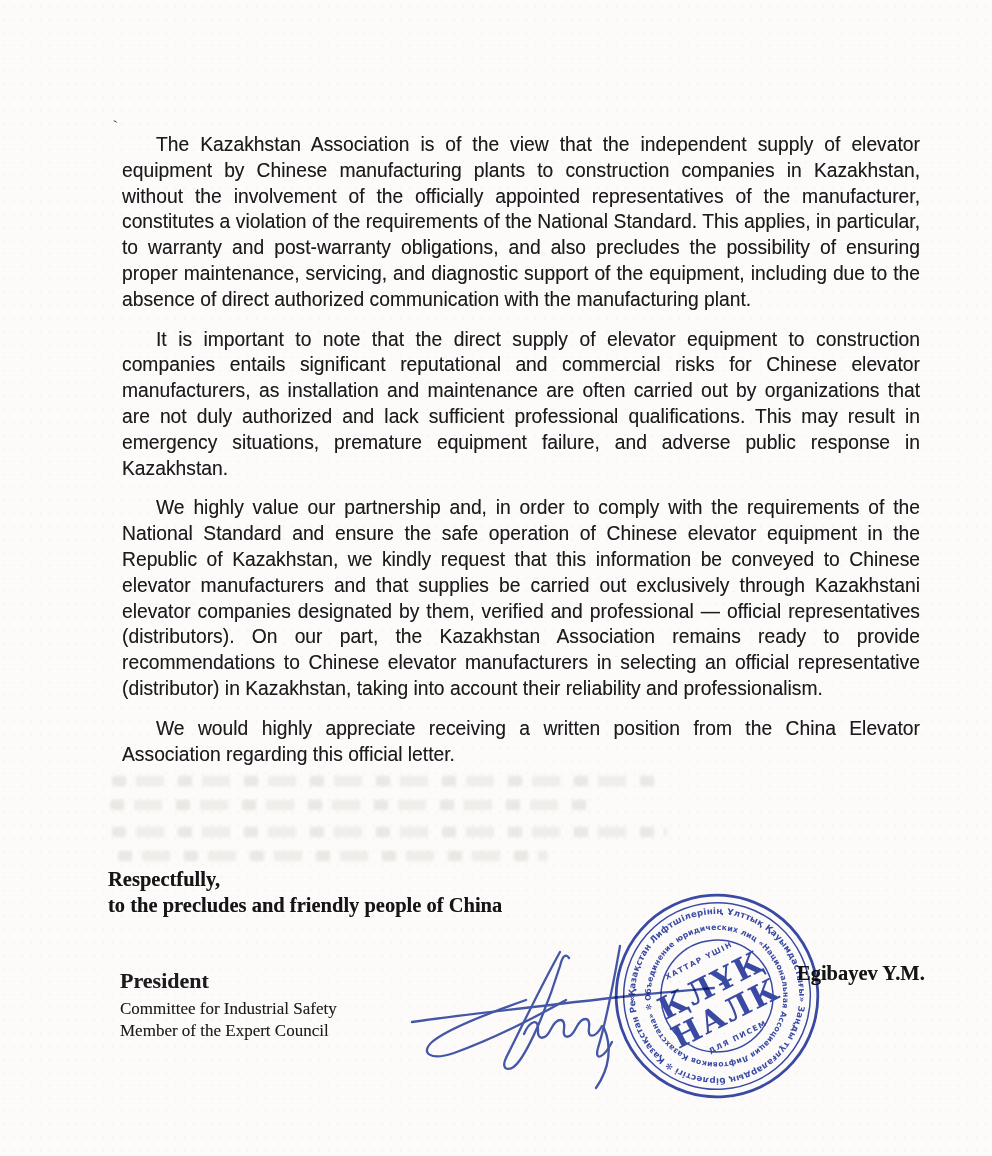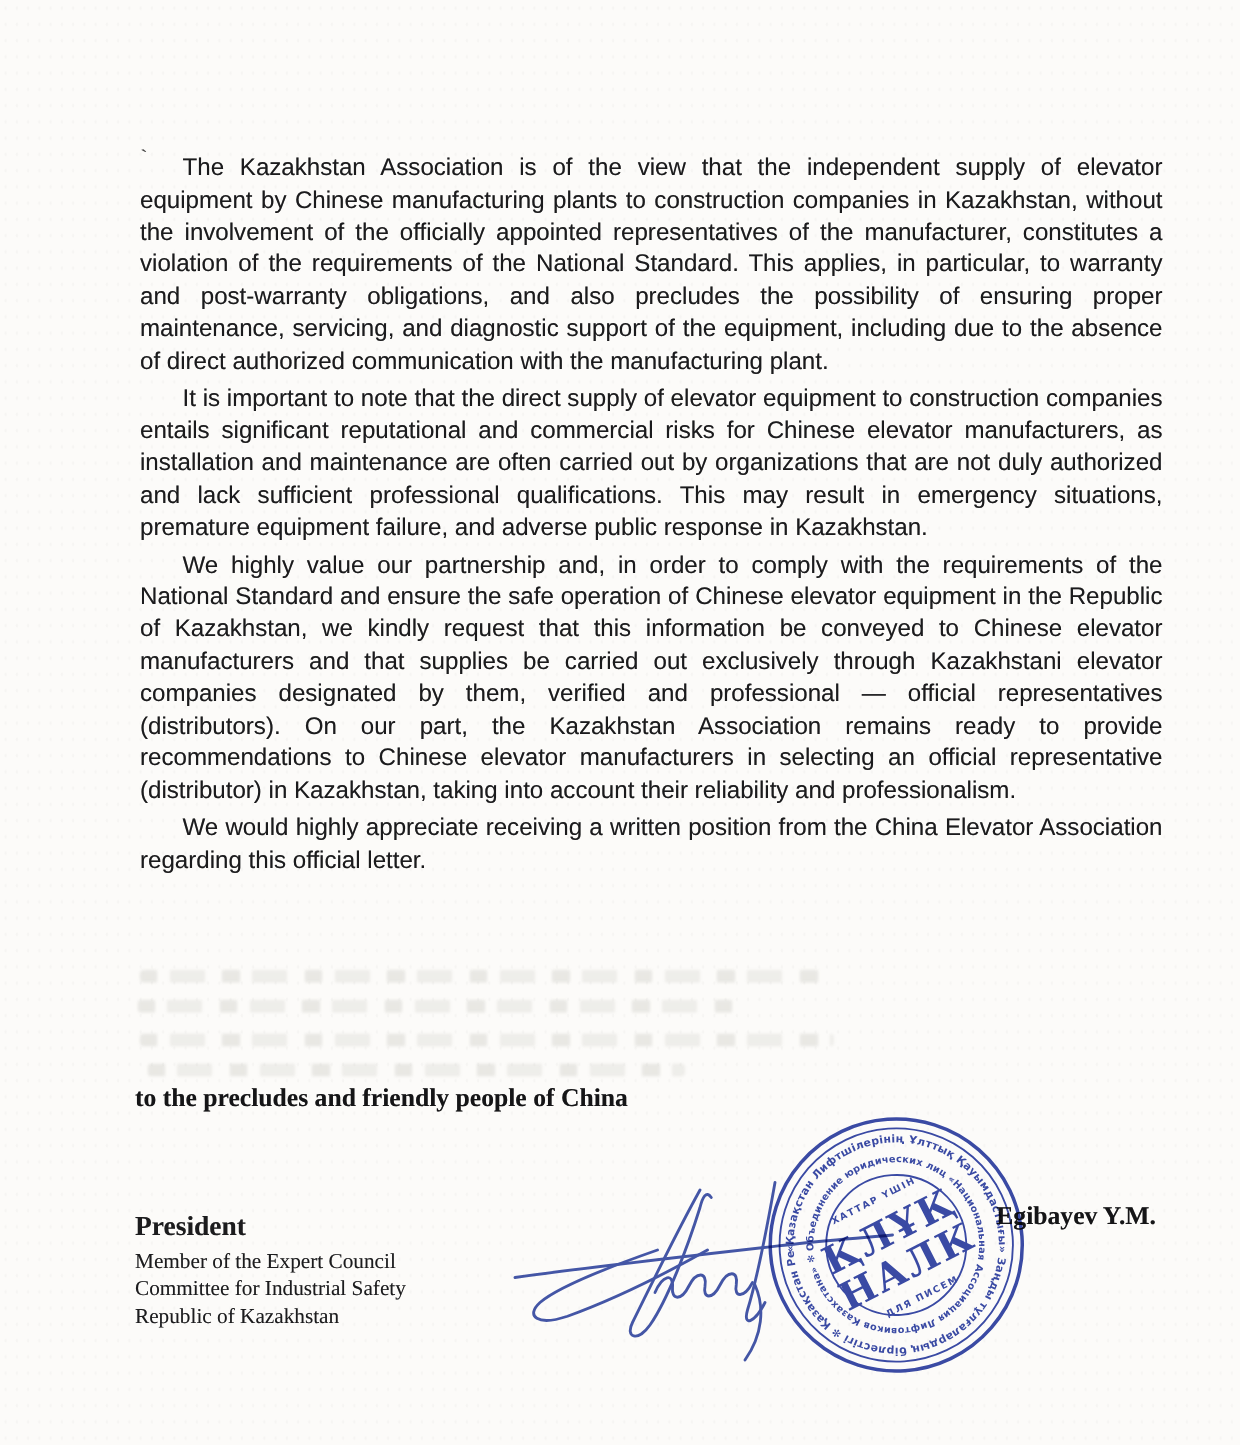--- a/index.html
+++ b/index.html
@@ -15,21 +15,21 @@
     color:#1b1b1d;
   }
   
   .body-text{
     position:absolute;left:108px;top:118px;width:826px;
     font-size:19.3px;line-height:25.8px;
     text-align:justify;
     color:#1b1b1d;
     text-shadow:0 0 0.5px rgba(10,10,10,0.4);
   }
-  .body-text p{margin:4px;text-indent:34px;}
+  .body-text p{margin:14px;text-indent:34px;}
   .artifact-tick{
     position:absolute;left:114px;top:118px;
     font-size:16px;color:#444;transform:rotate(-12deg);
   }
   
   .ghost-line{
     position:absolute;height:10px;
     background-image:repeating-linear-gradient(90deg,
       rgba(135,135,120,0.30) 0 14px, transparent 14px 24px,
       rgba(135,135,120,0.22) 24px 52px, transparent 52px 66px);
@@ -39,21 +39,21 @@
   }
   
   .closing{
     position:absolute;left:108px;top:866px;
     font-family:"Liberation Serif", serif;
     font-weight:bold;font-size:20.5px;line-height:26px;
     color:#151517;
     text-shadow:0 0 0.5px rgba(10,10,10,0.45);
   }
   .president-block{
-    position:absolute;left:108px;top:968px;
+    position:absolute;left:120px;top:968px;
     font-family:"Liberation Serif", serif;color:#1c1c1e;
     text-shadow:0 0 0.4px rgba(10,10,10,0.35);
   }
   .president-title{font-weight:bold;font-size:22px;line-height:26px;margin-bottom:4px;}
   .president-detail{font-size:17px;line-height:22px;}
   .signer-name{
     position:absolute;left:797px;top:962px;
     font-family:"Liberation Serif", serif;
     font-weight:bold;font-size:20.5px;color:#151517;
     white-space:nowrap;
@@ -92,28 +92,28 @@
     <p>We highly value our partnership and, in order to comply with the requirements of the National Standard and ensure the safe operation of Chinese elevator equipment in the Republic of Kazakhstan, we kindly request that this information be conveyed to Chinese elevator manufacturers and that supplies be carried out exclusively through Kazakhstani elevator companies designated by them, verified and professional — official representatives (distributors). On our part, the Kazakhstan Association remains ready to provide recommendations to Chinese elevator manufacturers in selecting an official representative (distributor) in Kazakhstan, taking into account their reliability and professionalism.</p>
     <p>We would highly appreciate receiving a written position from the China Elevator Association regarding this official letter.</p>
   </div>
 
   <div class="ghost-line" style="left:112px;top:776px;width:545px;"></div>
   <div class="ghost-line" style="left:110px;top:800px;width:480px;"></div>
   <div class="ghost-line" style="left:112px;top:827px;width:555px;"></div>
   <div class="ghost-line" style="left:118px;top:851px;width:430px;"></div>
 
   <div class="closing">
+    <div>Respectfully,</div>
     <div>to the precludes and friendly people of China</div>
   </div>
 
   <div class="president-block">
     <div class="president-title">President</div>
+    <div class="president-detail">Committee for Industrial Safety</div>
     <div class="president-detail">Member of the Expert Council</div>
-    <div class="president-detail">Committee for Industrial Safety</div>
-    <div class="president-detail">Republic of Kazakhstan</div>
   </div>
 
   <div class="signer-name">Egibayev Y.M.</div>
 
   <svg class="signature" viewBox="0 0 310 160" aria-hidden="true">
     <g fill="none" stroke="#3c4fa6" stroke-width="2.3" stroke-linecap="round" opacity="0.95">
 
       <path d="M 4 84 C 60 76, 150 66, 230 57 C 258 54, 284 52, 306 50"></path>
 
       <path d="M 118 62 C 78 76, 38 92, 24 104 C 12 115, 22 123, 46 115 C 82 102, 126 80, 158 62"></path>

